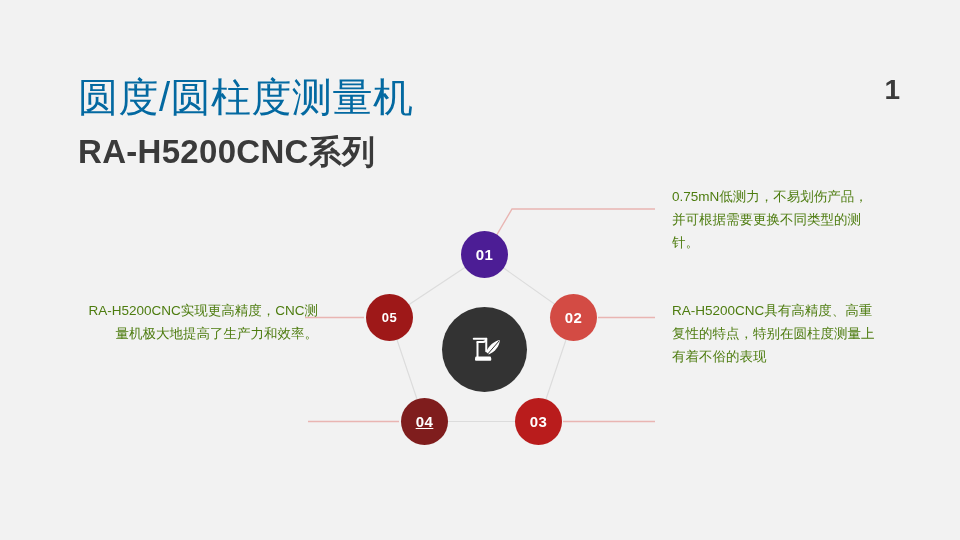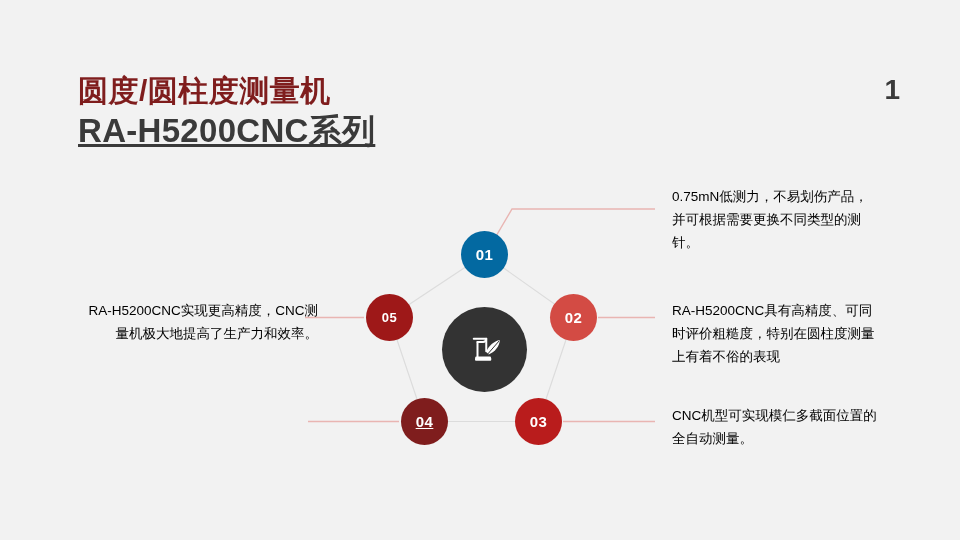--- a/index.html
+++ b/index.html
@@ -15,36 +15,35 @@
     background:#f2f2f2;
   }
 
   
   #title-block {
     position:absolute;
     left:78px; top:72px;
     width:520px;
   }
   #title-line1 {
-    font-size:30px;
-    font-weight:bold;
-    color:#7f1d1d;
+    font-size:40px;
+    font-weight:normal;
+    color:#0369a1;
     letter-spacing:0.5px;
     line-height:1.28;
     white-space:nowrap;
   }
   #title-line2 {
     font-size:33px;
     font-weight:bold;
     color:#3a3a3a;
     letter-spacing:0.3px;
     line-height:1.30;
-    margin-top:0;
+    margin-top:8px;
     white-space:nowrap;
-    text-decoration:underline;
   }
   #page-number {
     position:absolute;
     right:60px; top:74px;
     font-size:28px;
     font-weight:bold;
     color:#3a3a3a;
     text-align:right;
     width:60px;
   }
@@ -86,21 +85,21 @@
     align-items:center;
     justify-content:center;
   }
   #center-circle svg { width:40px; height:40px; display:block; }
 
   
   .desc {
     position:absolute;
     font-size:13.5px;
     line-height:1.72;
-    color:#000000;
+    color:#4d7c0f;
   }
   .desc.right { text-align:left; }
   .desc.left  { text-align:right; }
 
   #desc-01 { left:672px; top:185px; width:205px; }
   #desc-02 { left:672px; top:299px; width:205px; }
   #desc-03 { left:672px; top:404px; width:205px; }
   #desc-04 { left:78px;  top:404px; width:240px; }
   #desc-05 { left:88px;  top:299px; width:230px; }
 </style>
@@ -140,34 +139,33 @@
           <path d="M34 14 v20"></path>
           <path d="M18 44 h22"></path>
         </g>
         <path d="M56 16 c-10 2 -18 9 -22 19 l4 4 c10 -4 17 -13 18 -23 z" fill="#ffffff"></path>
         <path d="M55 17 L35 40" stroke="#333333" stroke-width="1.6" fill="none"></path>
         <rect x="16" y="44" width="26" height="5" rx="1.5" fill="#ffffff"></rect>
       </svg>
     </span>
   </div>
 
-  <div class="node" id="node-01" style="background: #0369a1;">
+  <div class="node" id="node-01" style="background: #4c1d95;">
     <span>01</span>
   </div>
   <div class="node" id="node-02" style="background: rgb(211, 75, 68);">
     <span>02</span>
   </div>
   <div class="node" id="node-03" style="background: #b91c1c;">
     <span>03</span>
   </div>
   <div class="node" id="node-04" style="background: #7f1d1d; text-decoration: underline;">
     <span>04</span>
   </div>
   <div class="node" id="node-05" style="background: rgb(158, 24, 24);">
     <span>05</span>
   </div>
 
   <div class="desc right" id="desc-01">0.75mN低测力，不易划伤产品，并可根据需要更换不同类型的测针。</div>
-  <div class="desc right" id="desc-02">RA-H5200CNC具有高精度、可同时评价粗糙度，特别在圆柱度测量上有着不俗的表现</div>
-  <div class="desc right" id="desc-03">CNC机型可实现模仁多截面位置的全自动测量。</div>
+  <div class="desc right" id="desc-02">RA-H5200CNC具有高精度、高重复性的特点，特别在圆柱度测量上有着不俗的表现</div>
   <div class="desc left" id="desc-05">RA-H5200CNC实现更高精度，CNC测量机极大地提高了生产力和效率。</div>
 
 </div>
 
 </body></html>

